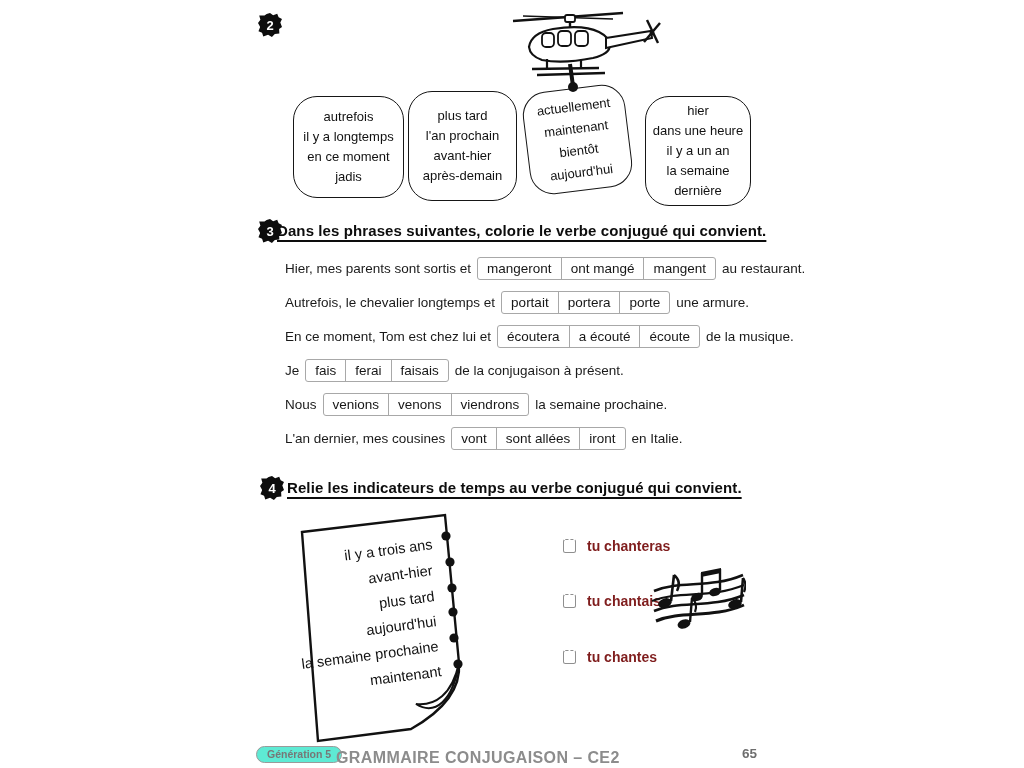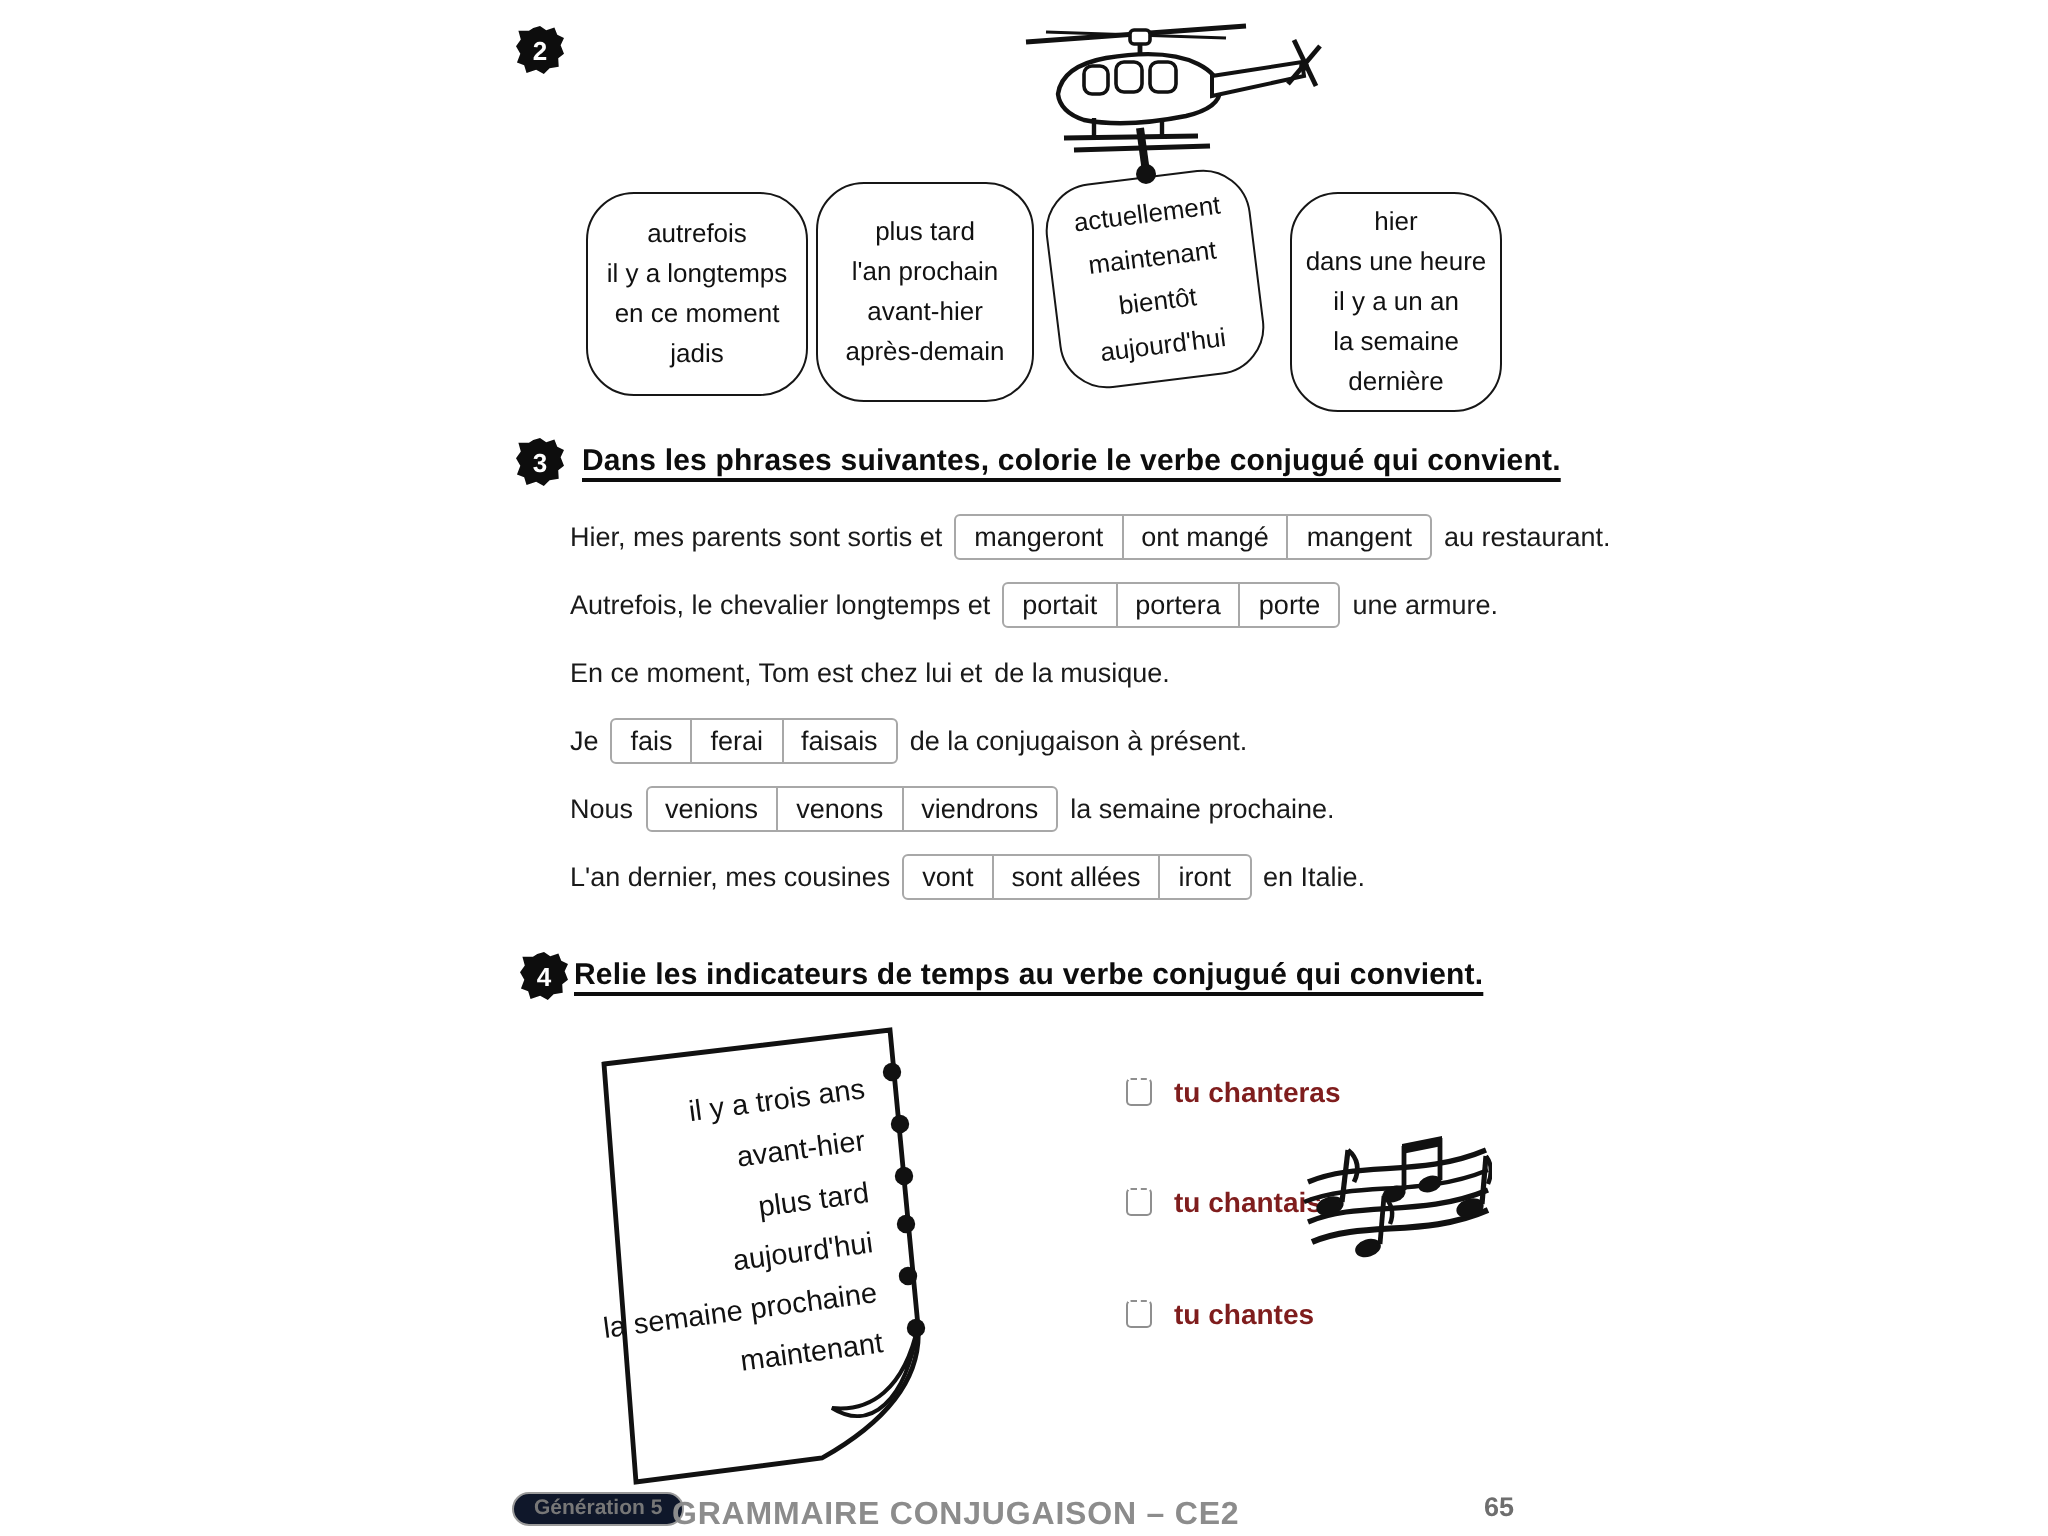--- a/index.html
+++ b/index.html
@@ -46,21 +46,21 @@
   .mini-box {
     width:13px; height:14px; border:1.6px solid #8f8f8f; border-top-style:dashed;
     border-radius:2.5px; background:#fff; flex:0 0 auto;
   }
   .answer-label { font-weight:bold; font-size:14px; color:#7f1d1d; }
   svg text { font-family:"Liberation Sans", sans-serif; }
   
   .footer-pill {
     position:absolute; left:256px; top:746px; border:1.5px solid #9a9a9a; border-radius:9px;
     padding:1px 10px 2px 10px; font-size:10.5px; font-weight:bold; color:#777;
-    background:#0f172a;
+    background:#5eead4;
   }
   .footer-series {
     position:absolute; left:336px; top:749px; font-size:16px; font-weight:bold;
     color:#8c8c8c; letter-spacing:0.4px;
   }
   .footer-page {
     position:absolute; left:742px; top:746px; font-size:13.5px; font-weight:bold; color:#6e6e6e;
   }
 </style>
 </head>
@@ -119,21 +119,21 @@
   <div class="word-box" style="left:645px; top:96px; width:106px; height:110px;">
     <span class="w">hier</span>
     <span class="w">dans une heure</span>
     <span class="w">il y a un an</span>
     <span class="w">la semaine dernière</span>
   </div>
 
   <div class="badge" style="left:258px; top:219px;">
     <span>3</span>
   </div>
-  <div class="ex-title" style="left:291px; top:222px;">Dans les phrases suivantes, colorie le verbe conjugué qui convient.</div>
+  <div class="ex-title" style="left:277px; top:222px;">Dans les phrases suivantes, colorie le verbe conjugué qui convient.</div>
 
   <div class="sentence-row" style="top:255px;">
     <span>Hier, mes parents sont sortis et</span>
     <span class="opt-group">
       <span class="opt-cell">mangeront</span>
       <span class="opt-cell">ont mangé</span>
       <span class="opt-cell">mangent</span>
     </span>
     <span>au restaurant.</span>
   </div>
@@ -143,20 +143,25 @@
     <span class="opt-group">
       <span class="opt-cell">portait</span>
       <span class="opt-cell">portera</span>
       <span class="opt-cell">porte</span>
     </span>
     <span>une armure.</span>
   </div>
 
   <div class="sentence-row" style="top:323px;">
     <span>En ce moment, Tom est chez lui et</span>
+    <span class="opt-group">
+      <span class="opt-cell">écoutera</span>
+      <span class="opt-cell">a écouté</span>
+      <span class="opt-cell">écoute</span>
+    </span>
     <span>de la musique.</span>
   </div>
 
   <div class="sentence-row" style="top:357px;">
     <span>Je</span>
     <span class="opt-group">
       <span class="opt-cell">fais</span>
       <span class="opt-cell">ferai</span>
       <span class="opt-cell">faisais</span>
     </span>

